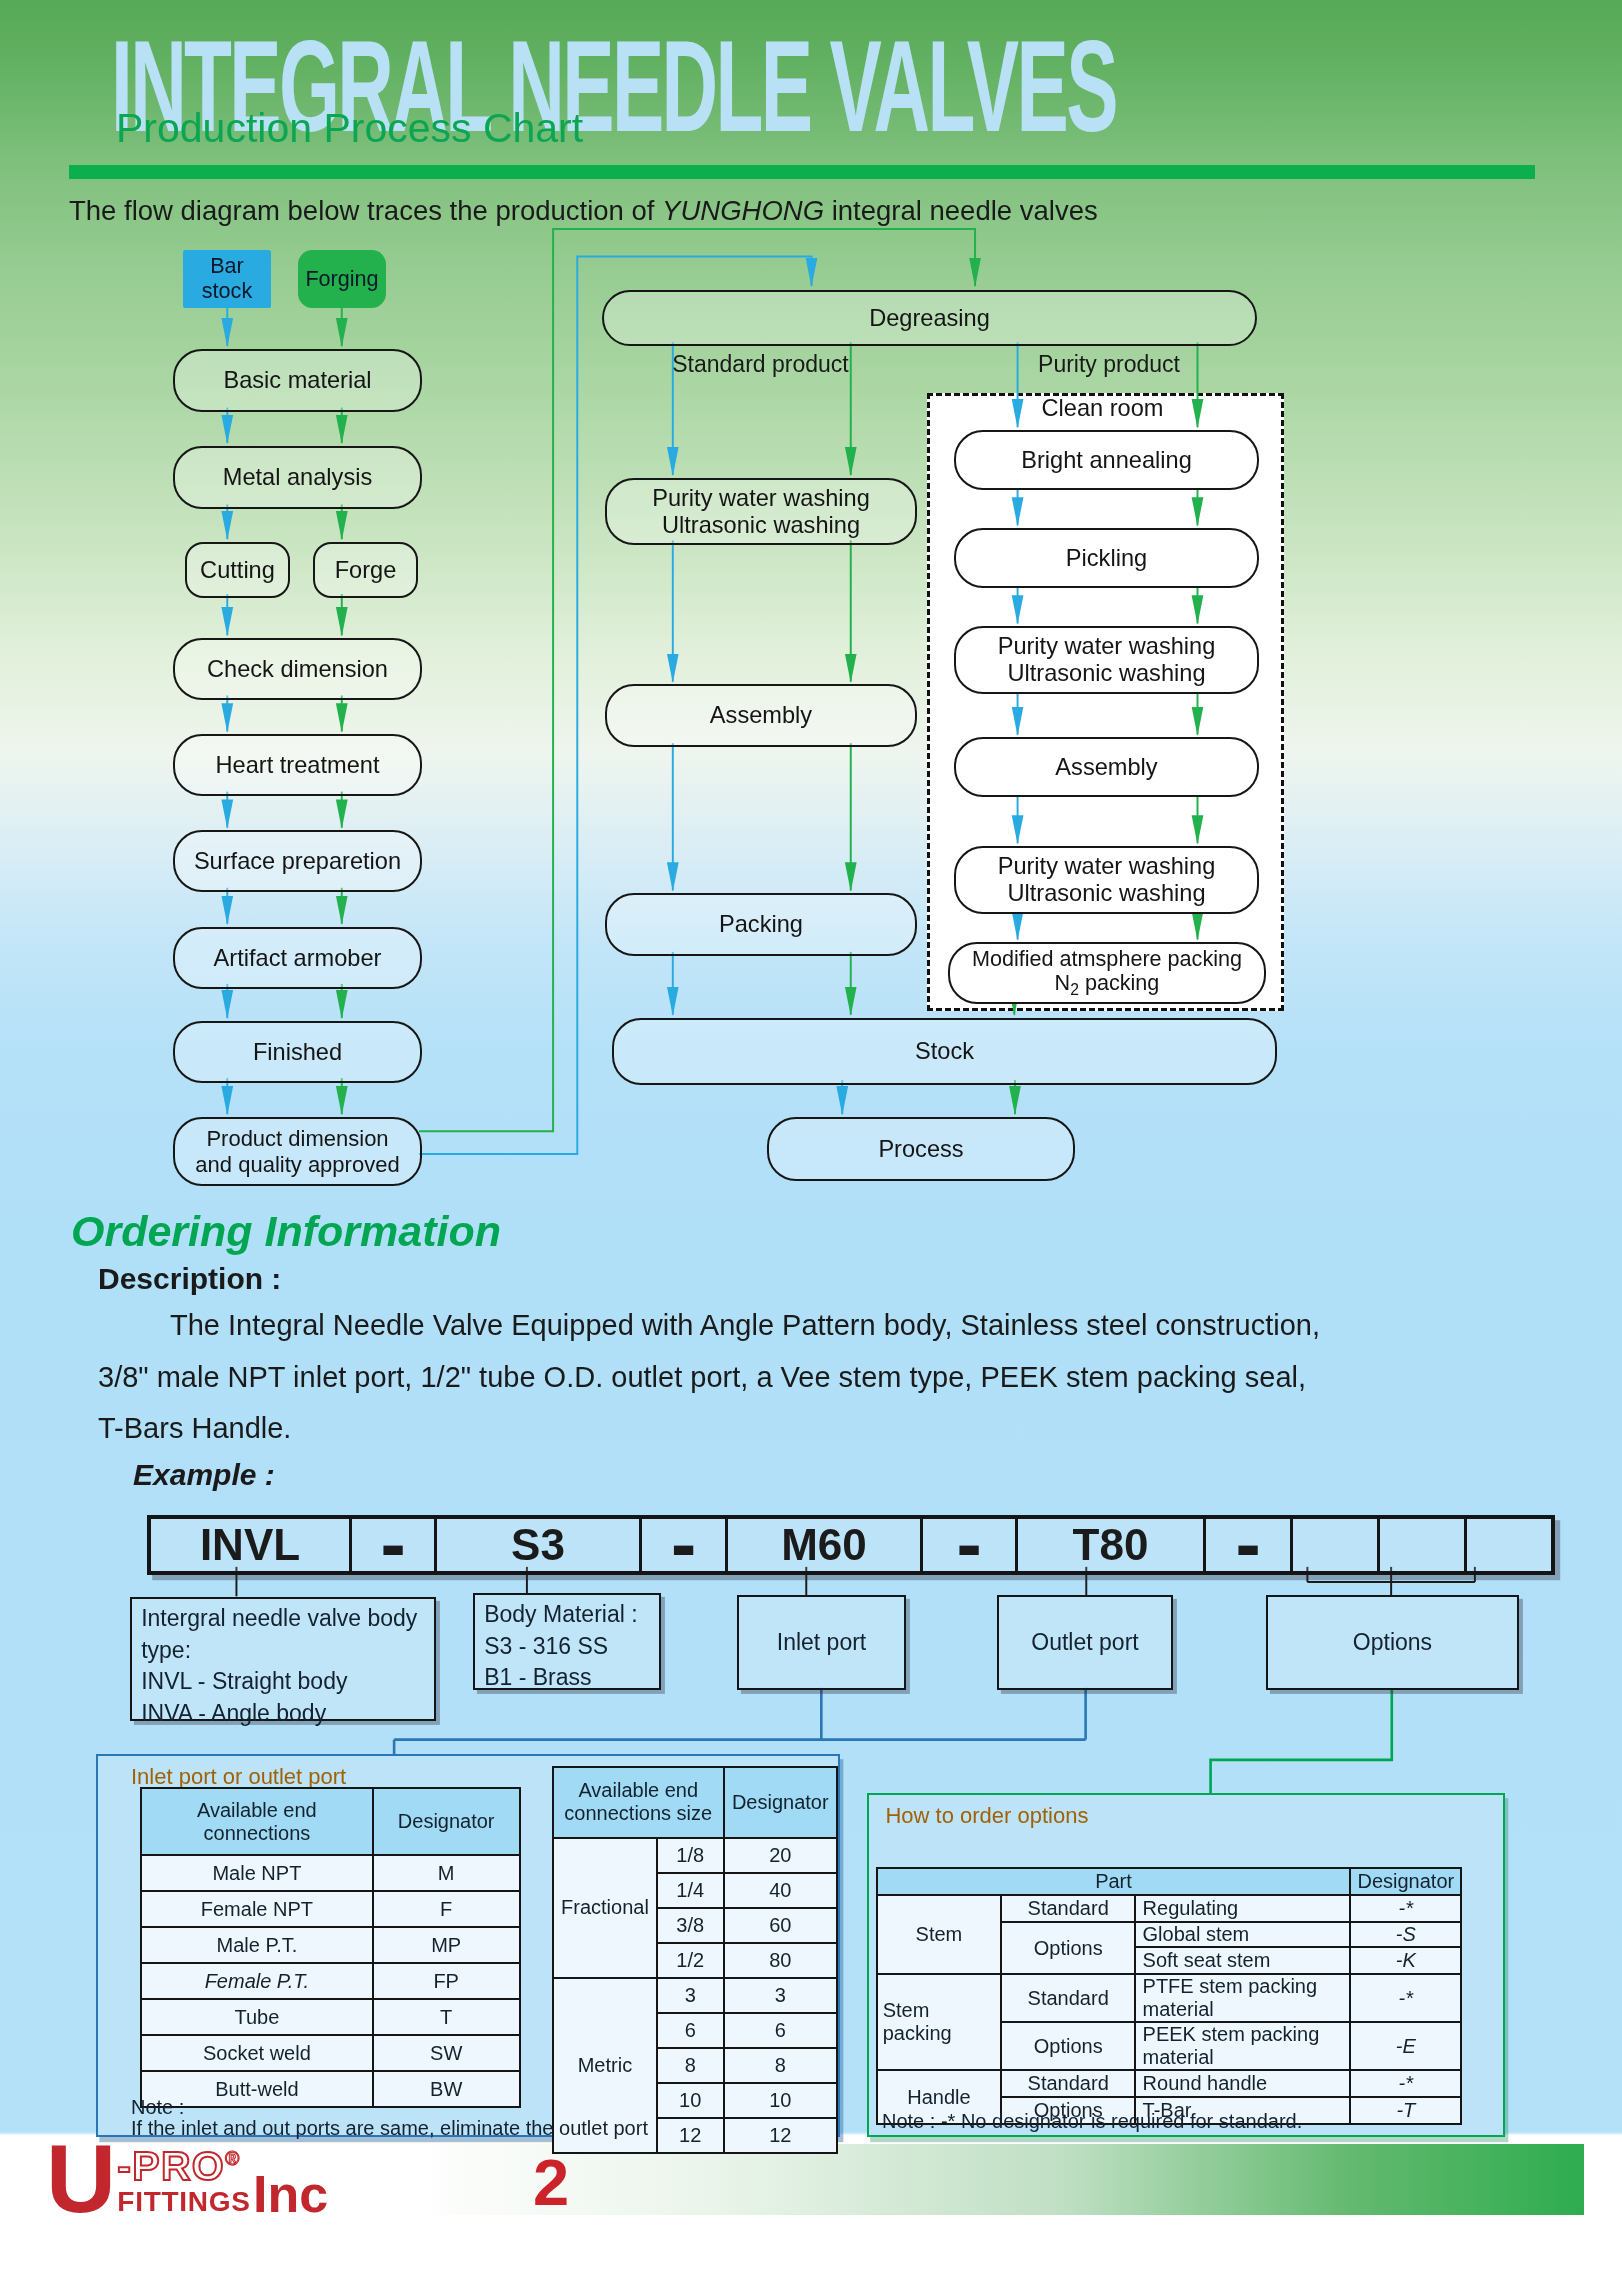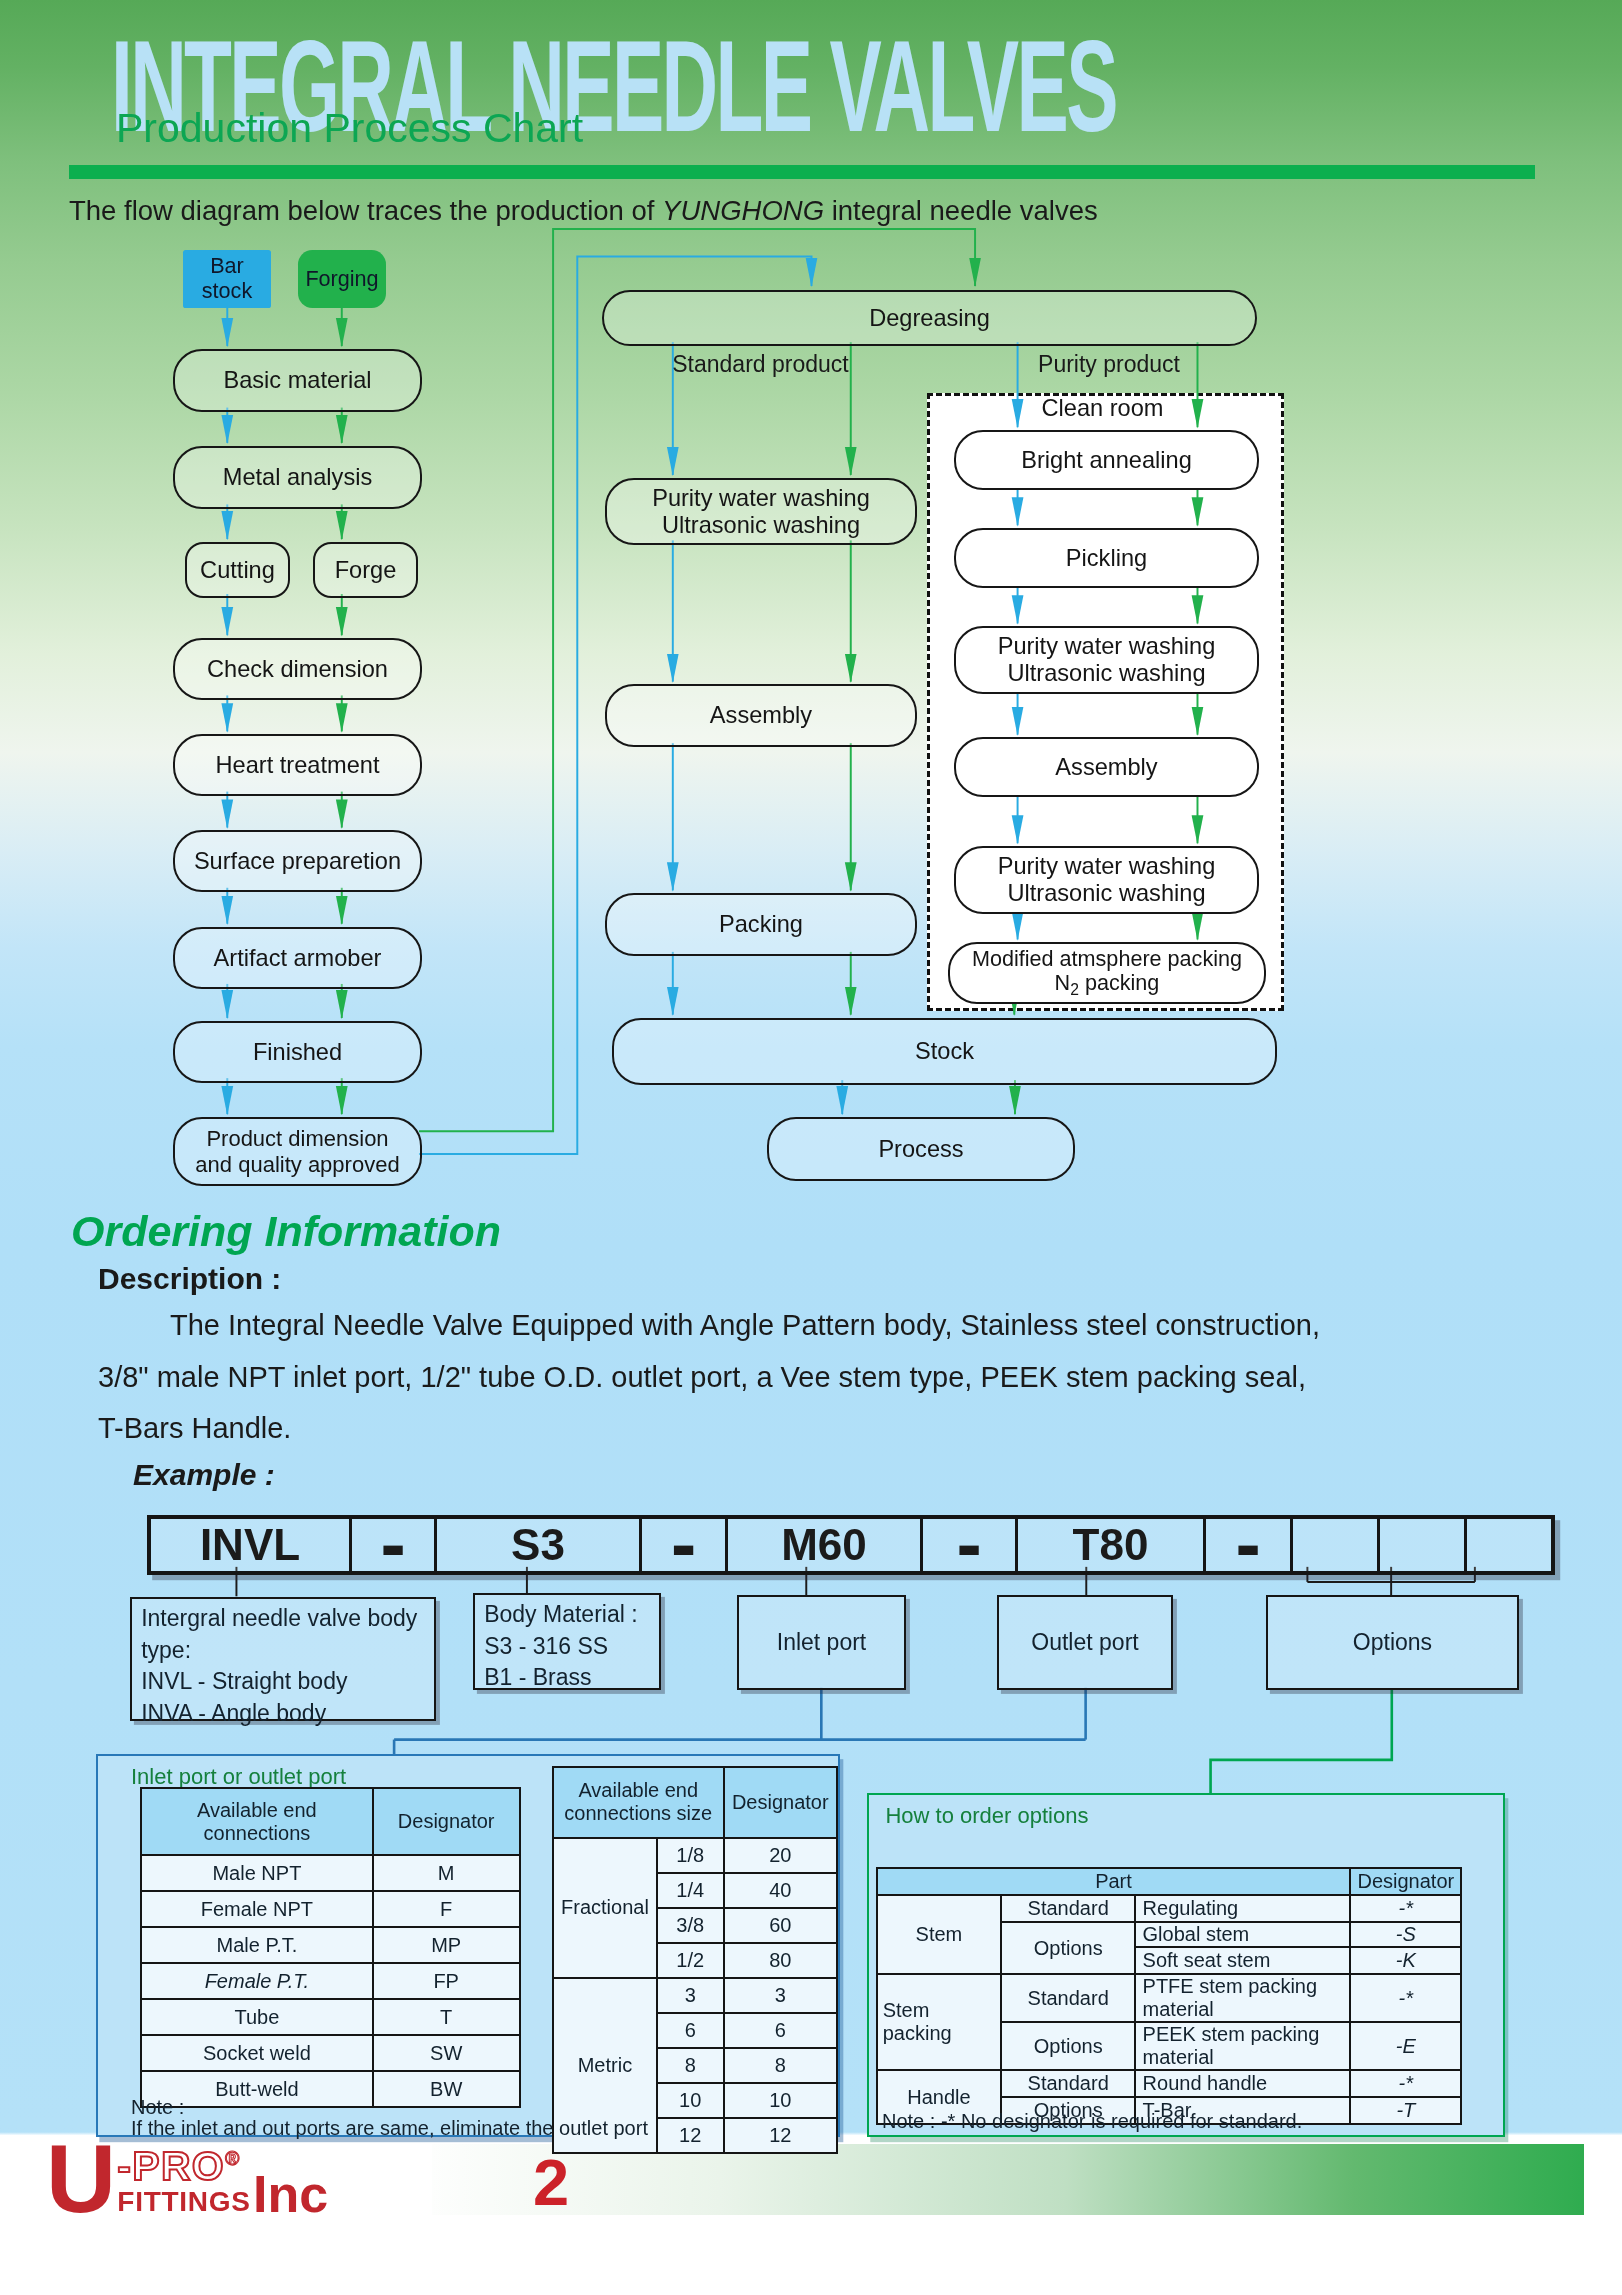--- a/index.html
+++ b/index.html
@@ -43,21 +43,21 @@
   .callout{position:absolute;border:2.6px solid #151515;background:rgba(255,255,255,0.18);
     box-shadow:3.9px 3.9px 0 rgba(40,40,60,0.35);font-size:23px;color:#13222e;z-index:3;line-height:1.38;
     padding:3.9px 9.2px;box-sizing:border-box;}
   .callout.center{display:flex;align-items:center;justify-content:center;text-align:center;padding:0;}
   
   .panel{position:absolute;box-sizing:border-box;z-index:3;}
   .panel-left{left:96px;top:1754px;width:744px;height:383px;border:2.6px solid #2878B8;
     background:#BCE3F8;box-shadow:3.3px 5.2px 0 rgba(30,90,150,0.40);}
   .panel-right{left:867px;top:1793px;width:638px;height:344px;border:2.6px solid #00A651;
     background:#BCE3F8;box-shadow:3.3px 5.2px 0 rgba(0,120,70,0.30);}
-  .panel-title{position:absolute;font-size:22px;color:#15803d;}
+  .panel-title{position:absolute;font-size:22px;color:#a16207;}
   .tbl{border-collapse:collapse;position:absolute;background:#EDF7FD;}
   .tbl td,.tbl th{border:2.6px solid #151515;font-size:20px;font-weight:400;color:#13222e;
     text-align:center;padding:0 3.9px;line-height:1.15;}
   .tbl th{background:#A0DAF5;}
   .des-val{font-weight:700;font-style:italic;font-size:21.6px;}
   .note-label{position:absolute;font-size:20px;color:#13222e;}
   .note-text{position:absolute;font-size:20px;color:#13222e;white-space:nowrap;}
   
   .footer-bar{position:absolute;left:432px;top:2144px;width:1152px;height:71px;
     background:linear-gradient(90deg,#FDFEFD 0%,#EAF4EA 25%,#BFDFC3 55%,#63B96F 80%,#2FAC4F 100%);z-index:1;}

